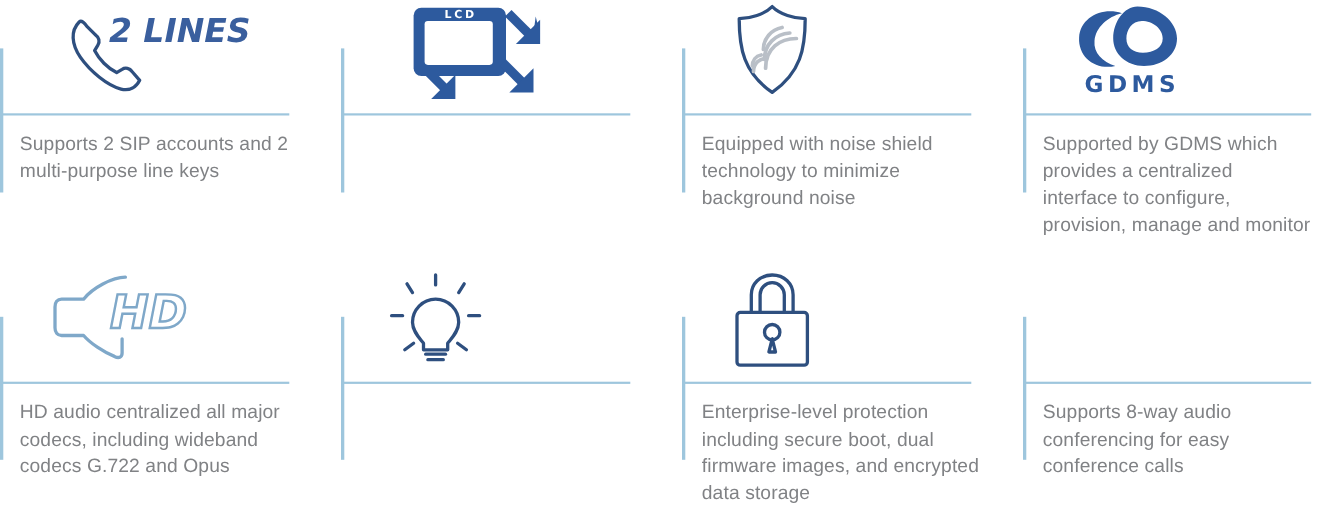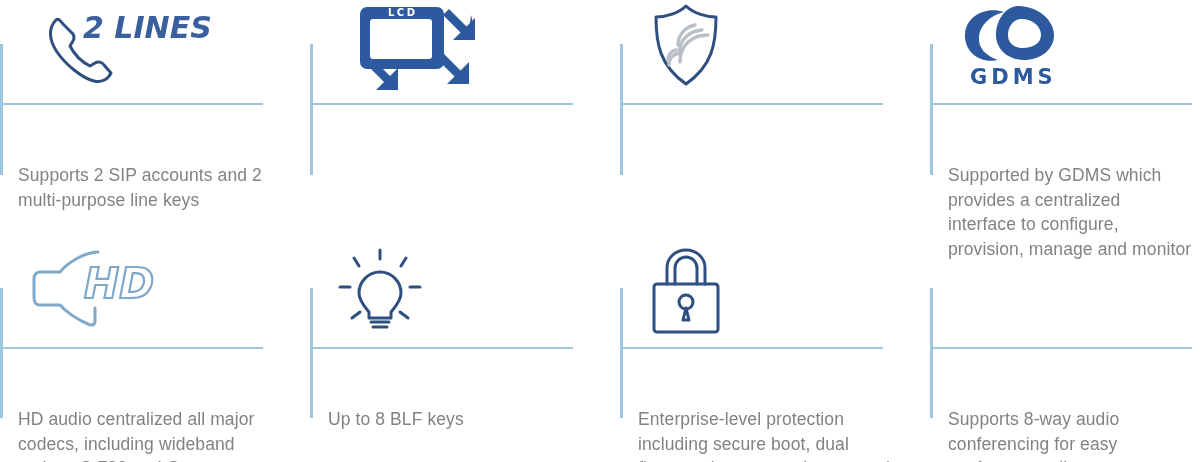--- a/index.html
+++ b/index.html
@@ -26,21 +26,21 @@
     width: 1200px;
     display: flex;
   }
   .feature-row.row-top { top: 0; height: 232px; }
   .feature-row.row-bottom { top: 244px; height: 218px; text-decoration: underline; }
 
   .feature-cell {
     position: relative;
     box-sizing: border-box;
     width: 310px;
-    padding-left: 18px;
+    padding-left: 34px;
     height: 100%;
   }
   .feature-cell.cell-4 { width: 262px; }
 
   
   .cell-vrule {
     position: absolute;
     left: 0;
     top: 44px;
     width: 3px;
@@ -75,21 +75,20 @@
 
   .cell-text {
     position: absolute;
     top: 118px;
     left: 18px;
     width: 272px;
     font-size: 17.5px;
     line-height: 24.5px;
     color: #808285;
     letter-spacing: 0.1px;
-    margin-top: 45px;
   }
   .cell-4 .cell-text { width: 244px; }
 
   .row-bottom .cell-text { top: 118px; }
 
   
   .ink-dark { fill: #2d5a9e; }
   .stroke-dark { fill: none; stroke: #2e4f7f; stroke-width: 3; stroke-linecap: round; stroke-linejoin: round; }
   .stroke-light { fill: none; stroke: #7fa8c9; stroke-width: 3; stroke-linecap: round; stroke-linejoin: round; }
   .stroke-grey { fill: none; stroke: #b9bfc7; stroke-width: 3.4; stroke-linecap: round; }
@@ -180,20 +179,21 @@
             <path d="M32 43 C32 33 39 25 49 23"></path>
             <path d="M33 52 C33 38 43 29 56 28"></path>
             <path d="M34 60 C34 42 47 33 62 33"></path>
           </g>
           <g class="stroke-grey" stroke-width="2.2">
             <path d="M22 58 C22 53 25 49 30 48"></path>
             <path d="M23 63 C23 55 29 51 35 51"></path>
           </g>
         </svg>
       </div>
+      <div class="cell-text">Equipped with noise shield technology to minimize background noise</div>
     </div>
 
     <div class="feature-cell cell-4">
       <div class="cell-vrule"></div>
       <div class="cell-hrule"></div>
       <div class="cell-icon">
         <svg width="130" height="92" viewBox="0 0 130 92">
 
           <path class="ink-dark" d="M48 10 C30 4 10 14 9 32 C8 50 24 62 42 58 C30 54 22 46 23 35 C24 23 35 13 48 10 Z"></path>
 
@@ -236,21 +236,20 @@
             <path d="M44 4 L44 13"></path>
             <path d="M18 12 L23 20"></path>
             <path d="M70 12 L65 20"></path>
             <path d="M4 41 L14 41"></path>
             <path d="M84 41 L74 41"></path>
             <path d="M16 72 L24 66"></path>
             <path d="M72 72 L64 66"></path>
           </g>
         </svg>
       </div>
-      <div class="cell-text">Up to 8 BLF keys</div>
     </div>
 
     <div class="feature-cell cell-3">
       <div class="cell-vrule"></div>
       <div class="cell-hrule"></div>
       <div class="cell-icon">
         <svg width="100" height="92" viewBox="0 0 100 92">
           <g class="stroke-dark" stroke-width="3.2">
             <path d="M21 38 L21 22 C21 12 29 4 40 4 C51 4 59 12 59 22 L59 38"></path>
             <path d="M29 38 L29 22 C29 16 34 11 40 11 C46 11 51 16 51 22 L51 38"></path>

